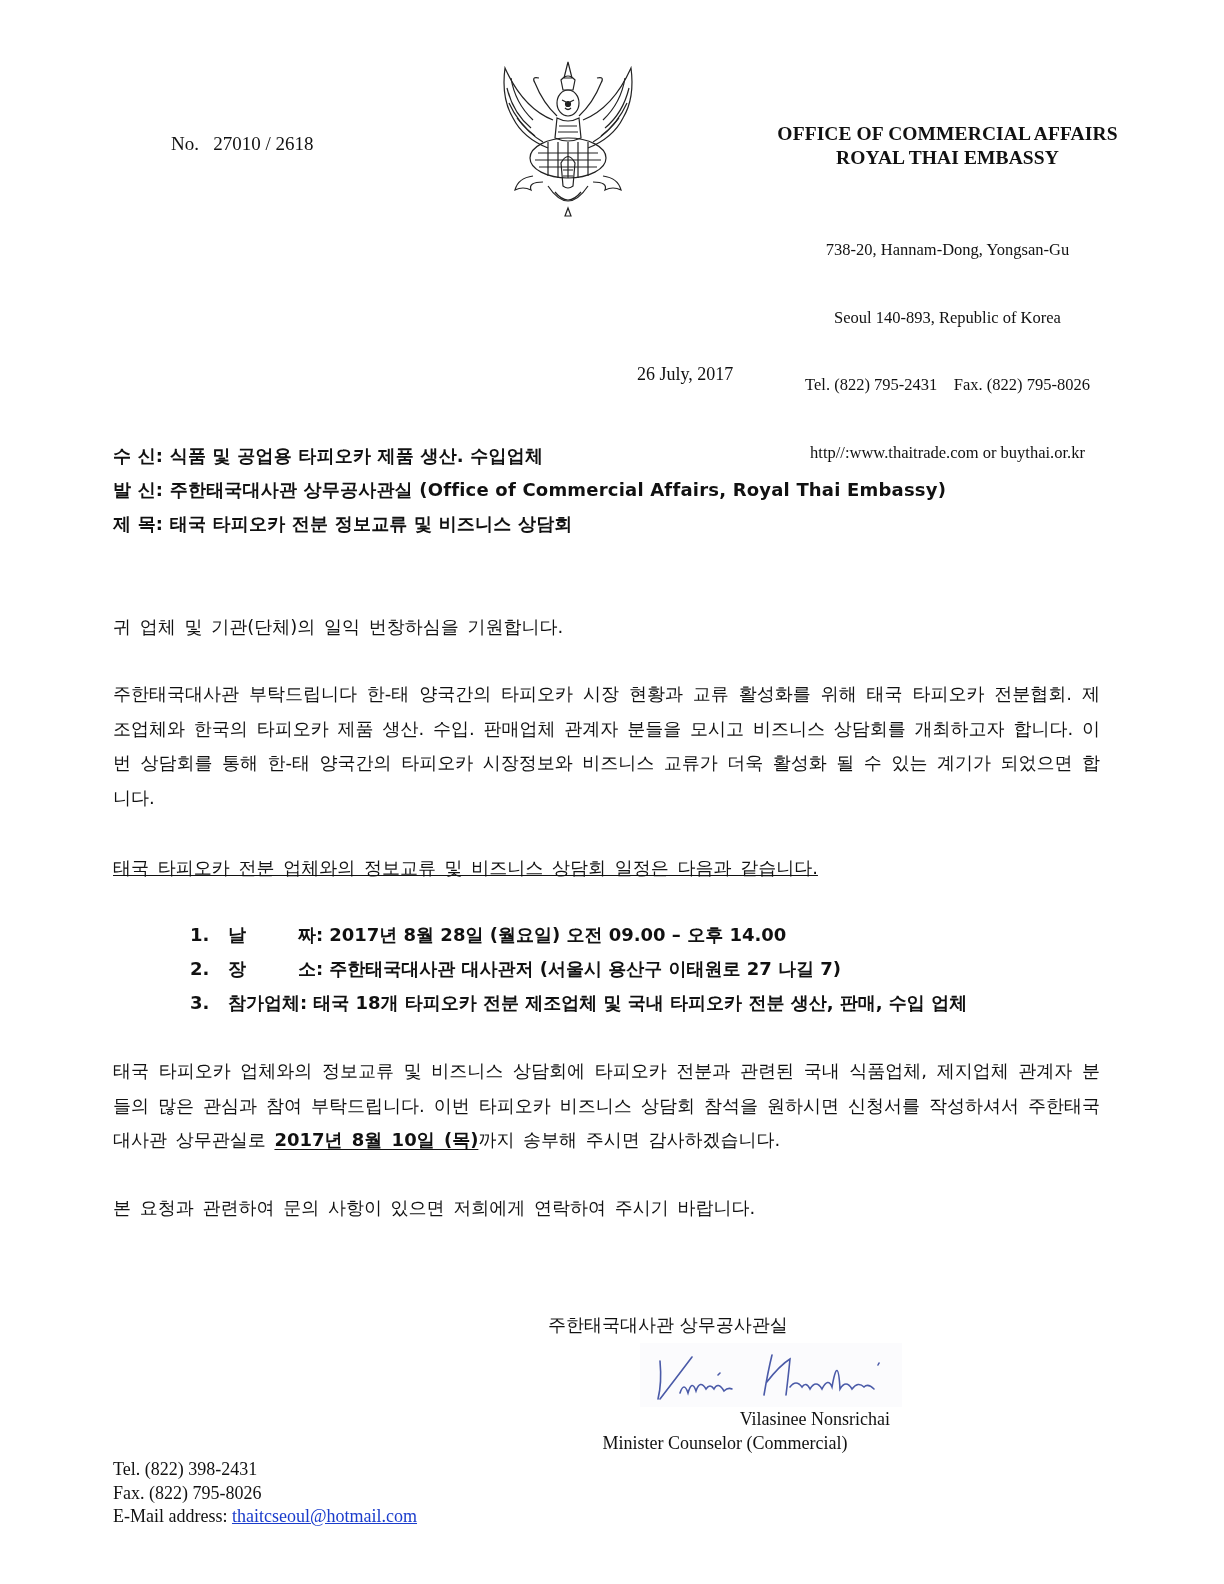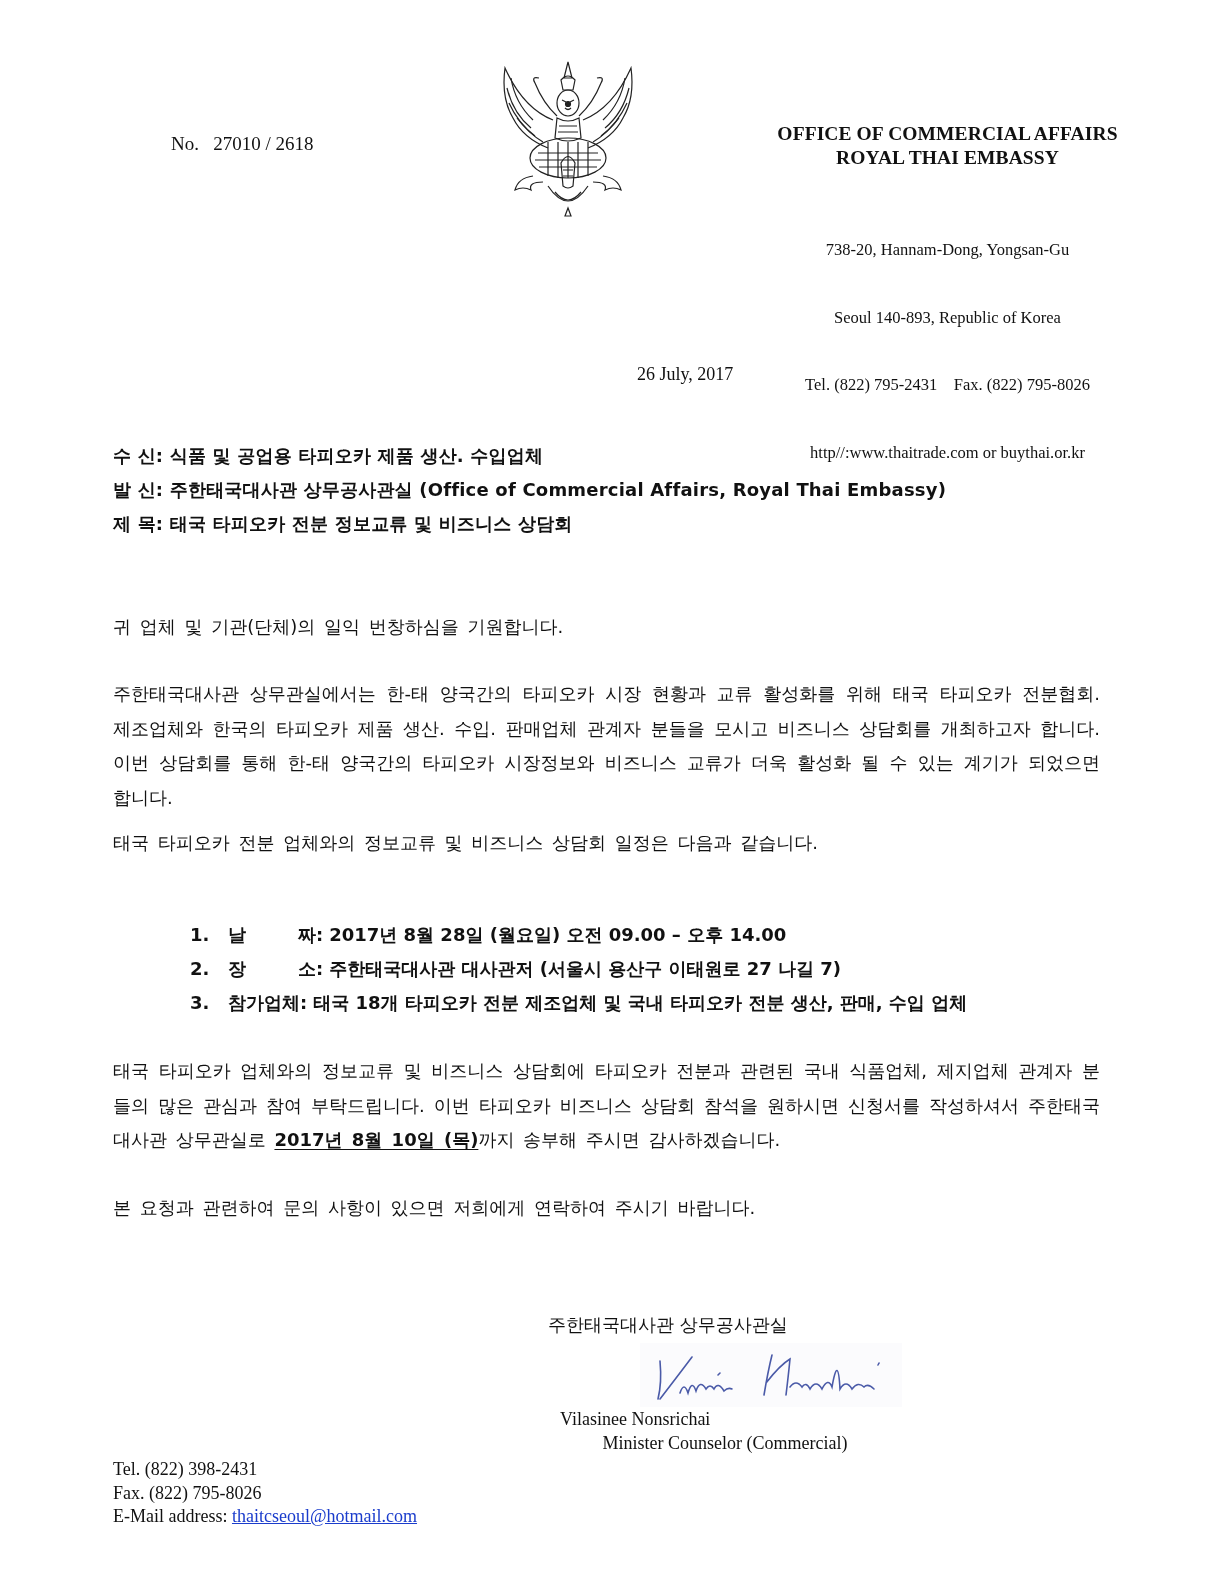--- a/index.html
+++ b/index.html
@@ -74,21 +74,21 @@
       left: 113px;
       width: 987px;
       font-size: 18px;
       line-height: 34.5px;
       text-align: justify;
       text-align-last: left;
       word-spacing: 3px;
     }
     #greeting { top: 610px; }
     #intro { top: 677px; }
-    #schedule-intro { top: 826px; }
+    #schedule-intro { top: 851px; text-decoration: underline; }
     #request { top: 1054px; }
     #closing { top: 1191px; }
 
     
     #schedule-list {
       left: 190px; top: 918px;
       margin: 0; padding: 0;
       list-style: none;
       font-size: 18px;
       font-weight: bold;
@@ -116,21 +116,21 @@
       font-size: 18px;
     }
     #signature-image {
       left: 640px; top: 1343px;
       width: 262px; height: 64px;
       background: #fbfbfd;
     }
     #sig-name {
       left: 560px; top: 1409px;
       width: 330px;
-      text-align: left;
+      text-align: right;
       font-size: 18px;
     }
     #sig-title {
       left: 560px; top: 1433px;
       width: 330px;
       text-align: center;
       font-size: 18px;
     }
 
     
@@ -205,21 +205,21 @@
   <div>http//:www.thaitrade.com or buythai.or.kr</div>
 </div>
 
 <div id="date-line" class="abs serif">26 July, 2017</div>
 
 <div id="memo-to" class="abs sans memo-line">수 신: 식품 및 공업용 타피오카 제품 생산. 수입업체</div>
 <div id="memo-from" class="abs sans memo-line">발 신: 주한태국대사관 상무공사관실 (Office of Commercial Affairs, Royal Thai Embassy)</div>
 <div id="memo-subject" class="abs sans memo-line">제 목: 태국 타피오카 전분 정보교류 및 비즈니스 상담회</div>
 
 <div id="greeting" class="abs sans para">귀 업체 및 기관(단체)의 일익 번창하심을 기원합니다.</div>
-<div id="intro" class="abs sans para">주한태국대사관 상무관실에서는 한-태 양국간의 타피오카 시장 현황과 교류 활성화를 위해 태국 타피오카 전분협회. 제조업체와 한국의 타피오카 제품 생산. 수입. 판매업체 관계자 분들을 모시고 비즈니스 상담회를 개최하고자 합니다. 이번 상담회를 통해 한-태 양국간의 타피오카 시장정보와 비즈니스 교류가 더욱 활성화 될 수 있는 계기가 되었으면 합니다.</div>
+<div id="intro" class="abs sans para">주한태국대사관 부탁드립니다 한-태 양국간의 타피오카 시장 현황과 교류 활성화를 위해 태국 타피오카 전분협회. 제조업체와 한국의 타피오카 제품 생산. 수입. 판매업체 관계자 분들을 모시고 비즈니스 상담회를 개최하고자 합니다. 이번 상담회를 통해 한-태 양국간의 타피오카 시장정보와 비즈니스 교류가 더욱 활성화 될 수 있는 계기가 되었으면 합니다.</div>
 <div id="schedule-intro" class="abs sans para">태국 타피오카 전분 업체와의 정보교류 및 비즈니스 상담회 일정은 다음과 같습니다.</div>
 
 <ol id="schedule-list" class="abs sans">
   <li>
     <span class="li-num">1.</span>
     <span class="li-label-a">날</span>
     <span style="margin-right:6px">짜:</span>
     <span>2017년 8월 28일 (월요일) 오전 09.00 – 오후 14.00</span>
   </li>
   <li>

